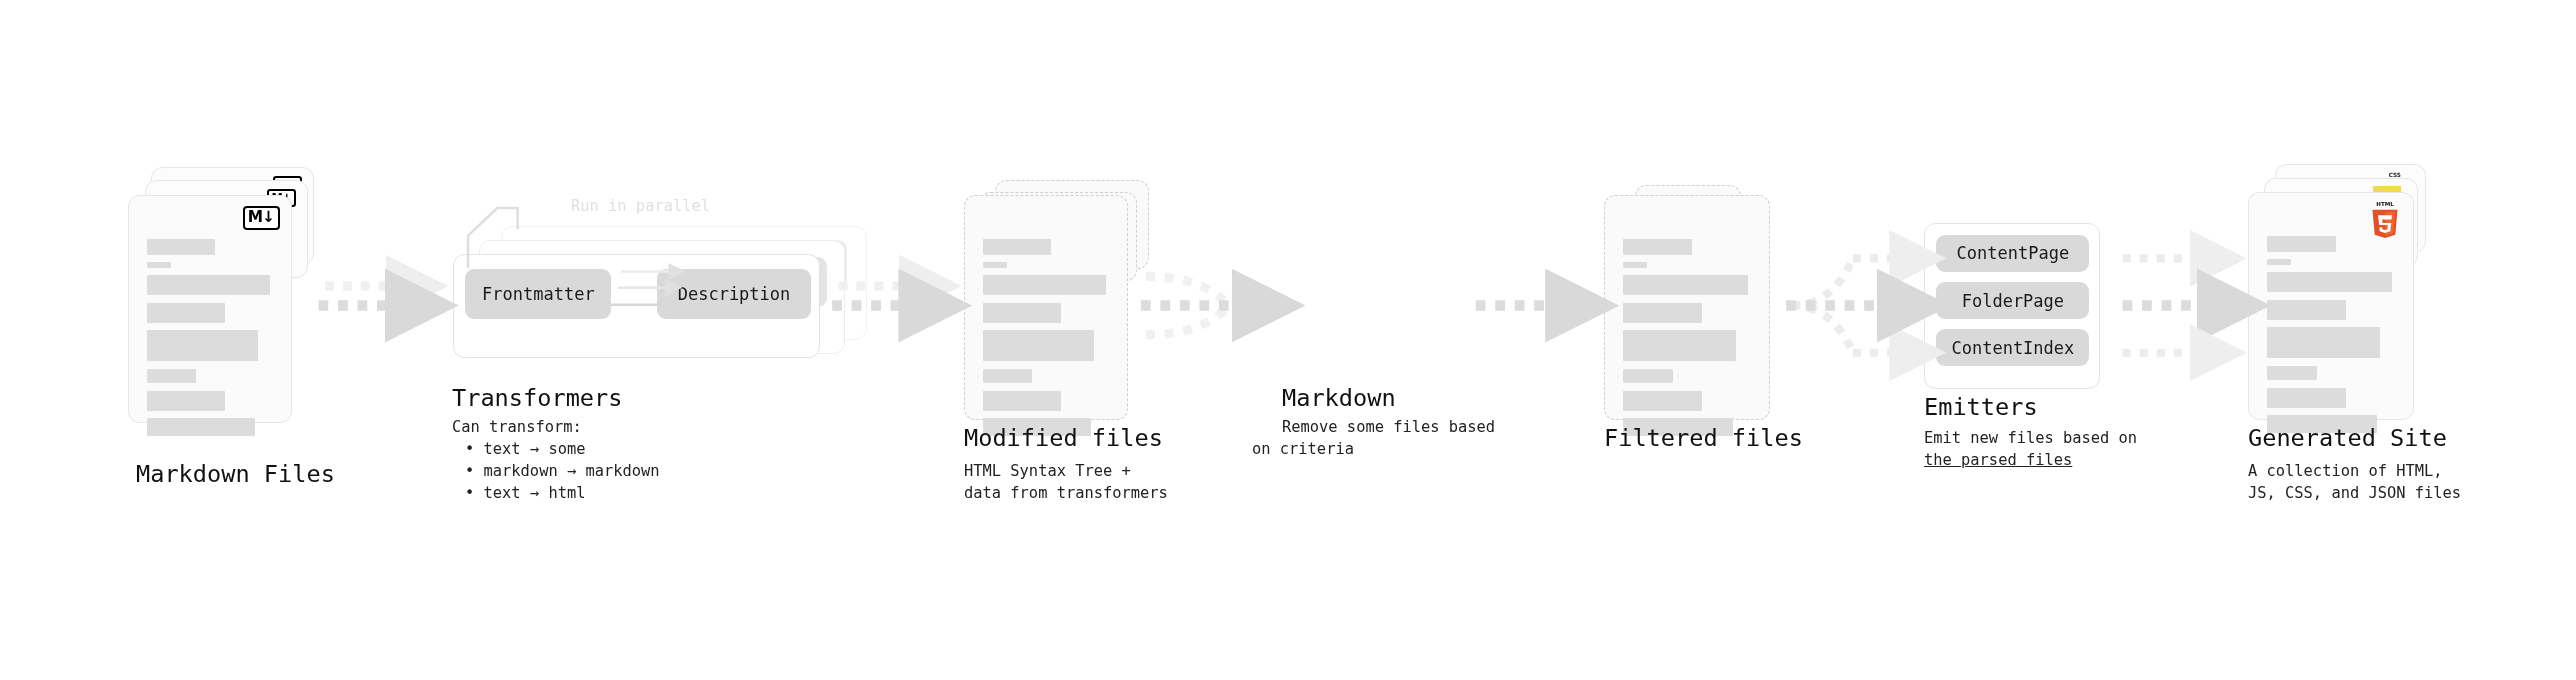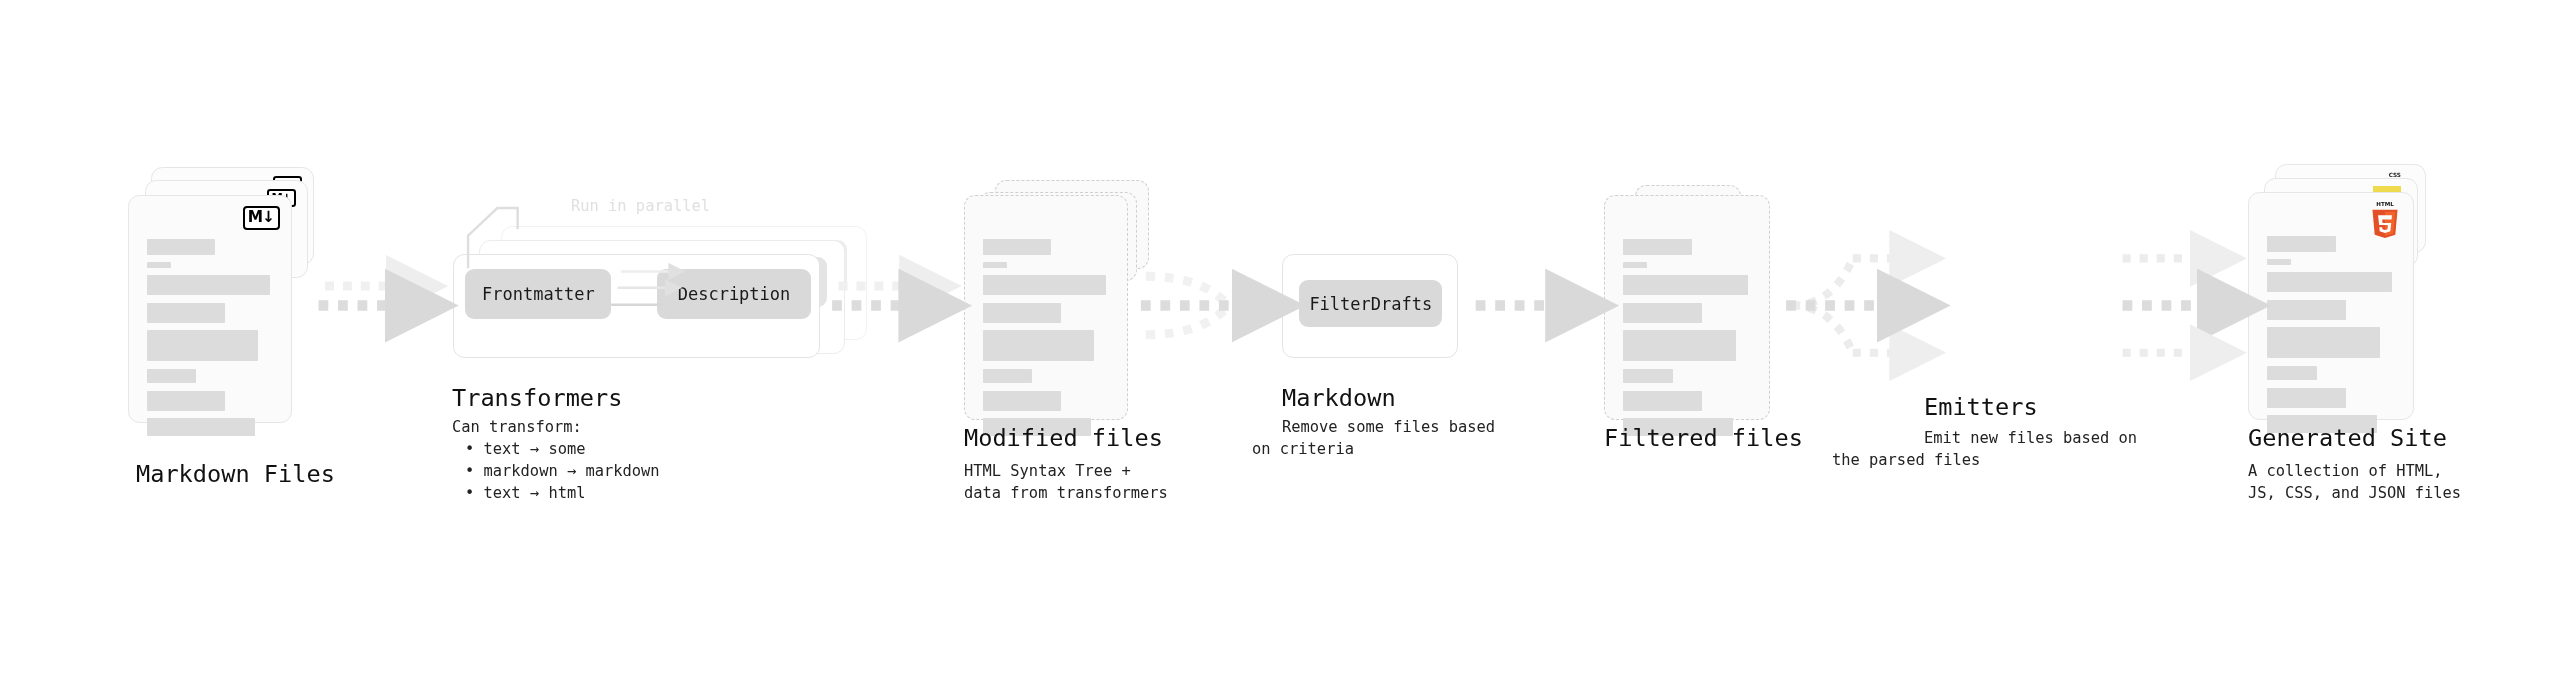--- a/index.html
+++ b/index.html
@@ -158,23 +158,20 @@
         <div class="bar" style="width:39%; height:14.6px;"></div>
         <div class="bar" style="width:62%; height:20.3px;"></div>
         <div class="bar" style="width:86%; height:18px;"></div>
       </div>
     </div>
   </div>
   <div class="title" style="left:964px; top:424px;">Modified files</div>
   <div class="subtitle" style="left:964px; top:460px;">HTML Syntax Tree +</div>
   <div class="subtitle" style="left:964px; top:482px;">data from transformers</div>
 
-  <div class="groupbox" style="left:1282px; top:254px; width:176px; height:104px;">
-    <div class="pill" style="left:16.3px; top:25px; width:143px; height:47px;">FilterDrafts</div>
-  </div>
   <div class="title" style="left:1282px; top:384px;">Markdown</div>
   <div class="subtitle" style="left:1282px; top:416px;">Remove some files based</div>
   <div class="subtitle" style="left:1252px; top:438px;">on criteria</div>
 
   <div>
     <div class="doccard dashed" style="left:1635px; top:185px; width:106px; height:73px;"></div>
     <div class="doccard dashed" style="left:1604px; top:195px; width:166px; height:225px;">
       <div class="bars">
         <div class="bar" style="width:54%; height:16.3px; margin-top:14.6px;"></div>
         <div class="bar" style="width:19%; height:5.7px;"></div>
@@ -182,23 +179,28 @@
         <div class="bar" style="width:62%; height:20.3px;"></div>
         <div class="bar" style="width:88%; height:31px;"></div>
         <div class="bar" style="width:39%; height:14.6px;"></div>
         <div class="bar" style="width:62%; height:20.3px;"></div>
         <div class="bar" style="width:86%; height:18px;"></div>
       </div>
     </div>
   </div>
   <div class="title" style="left:1604px; top:424px;">Filtered files</div>
 
+  <div class="groupbox" style="left:1924px; top:223px; width:176px; height:166px;">
+    <div class="pill" style="left:11.4px; top:10.6px; width:153px; height:37px;">ContentPage</div>
+    <div class="pill" style="left:11.4px; top:58px; width:153px; height:37px;">FolderPage</div>
+    <div class="pill" style="left:11.4px; top:105px; width:153px; height:37px;">ContentIndex</div>
+  </div>
   <div class="title" style="left:1924px; top:393px;">Emitters</div>
   <div class="subtitle" style="left:1924px; top:427px;">Emit new files based on</div>
-  <div class="subtitle" style="left:1832px; top:449px;">the parsed files</div>
+  <div class="subtitle" style="left:1924px; top:449px;text-decoration:underline;">the parsed files</div>
 
   <div>
     <div class="doccard" style="left:2275px; top:164px; width:151px; height:89px; background:#fcfcfc;">
       <div class="badge-css">
         <div class="txt">CSS</div>
           <div class="rule"></div>
       </div>
     </div>
     <div class="doccard" style="left:2264px; top:178px; width:154px; height:89px; background:#fcfcfc;">
       <div class="badge-js"></div>

